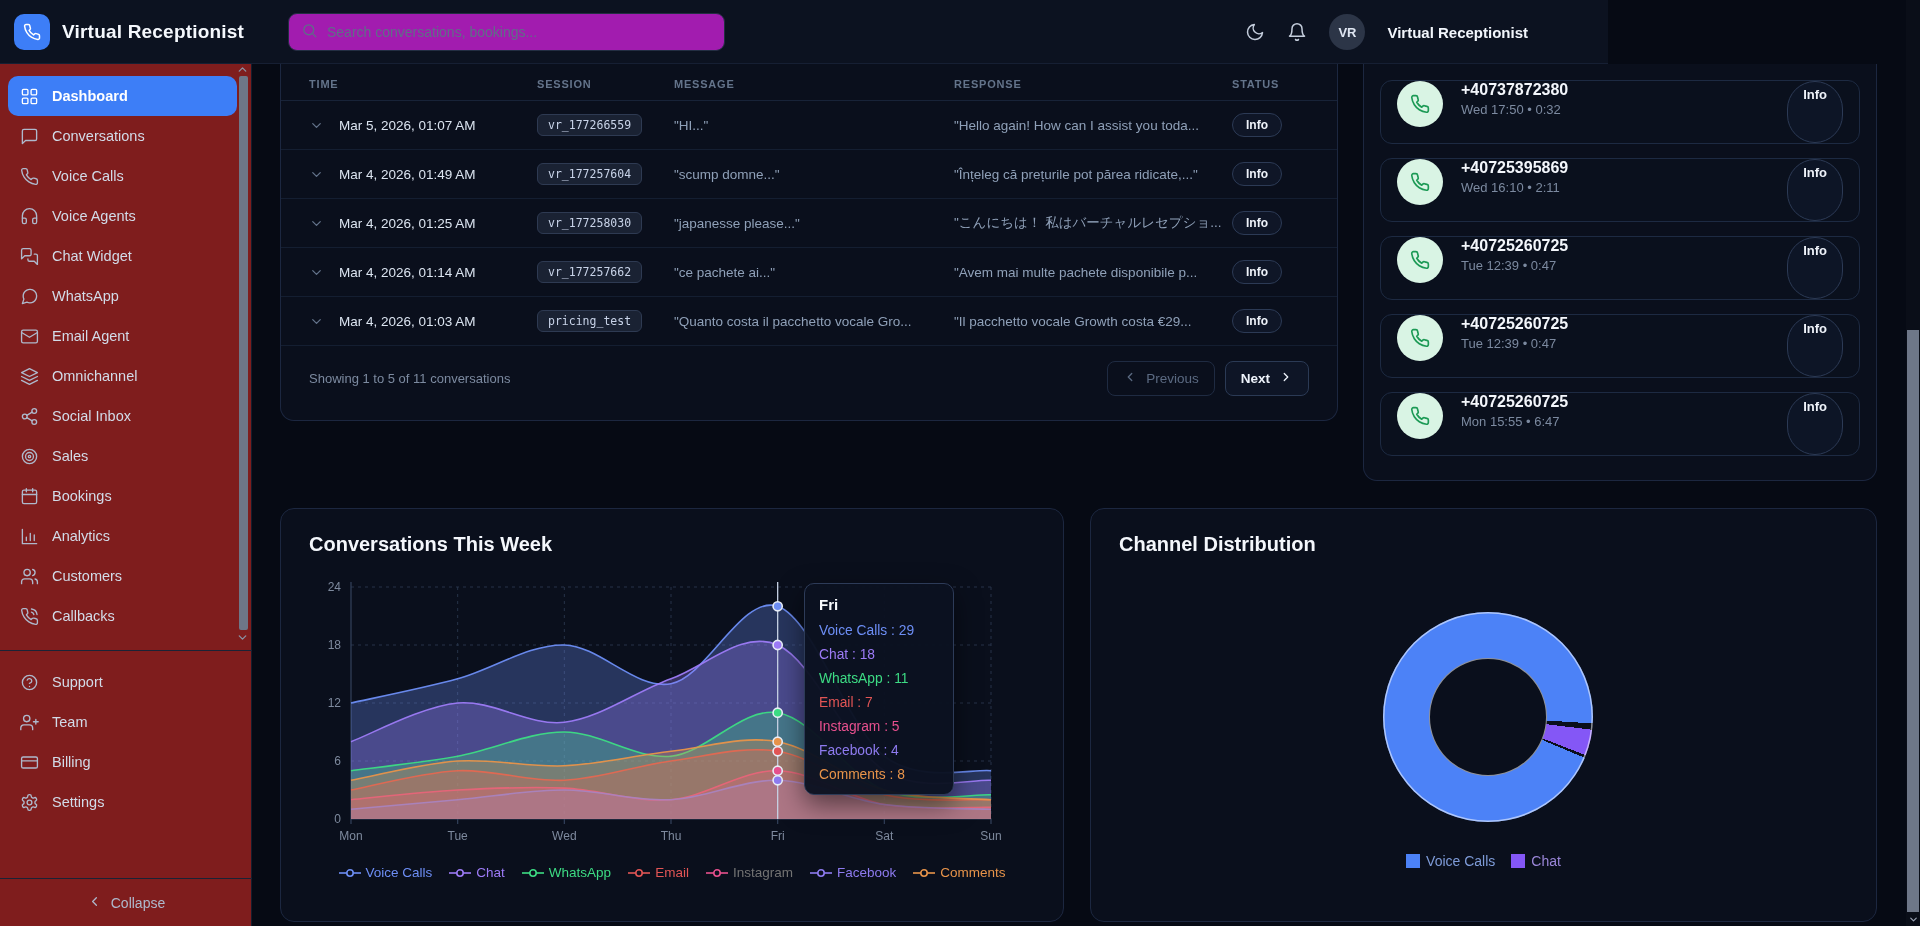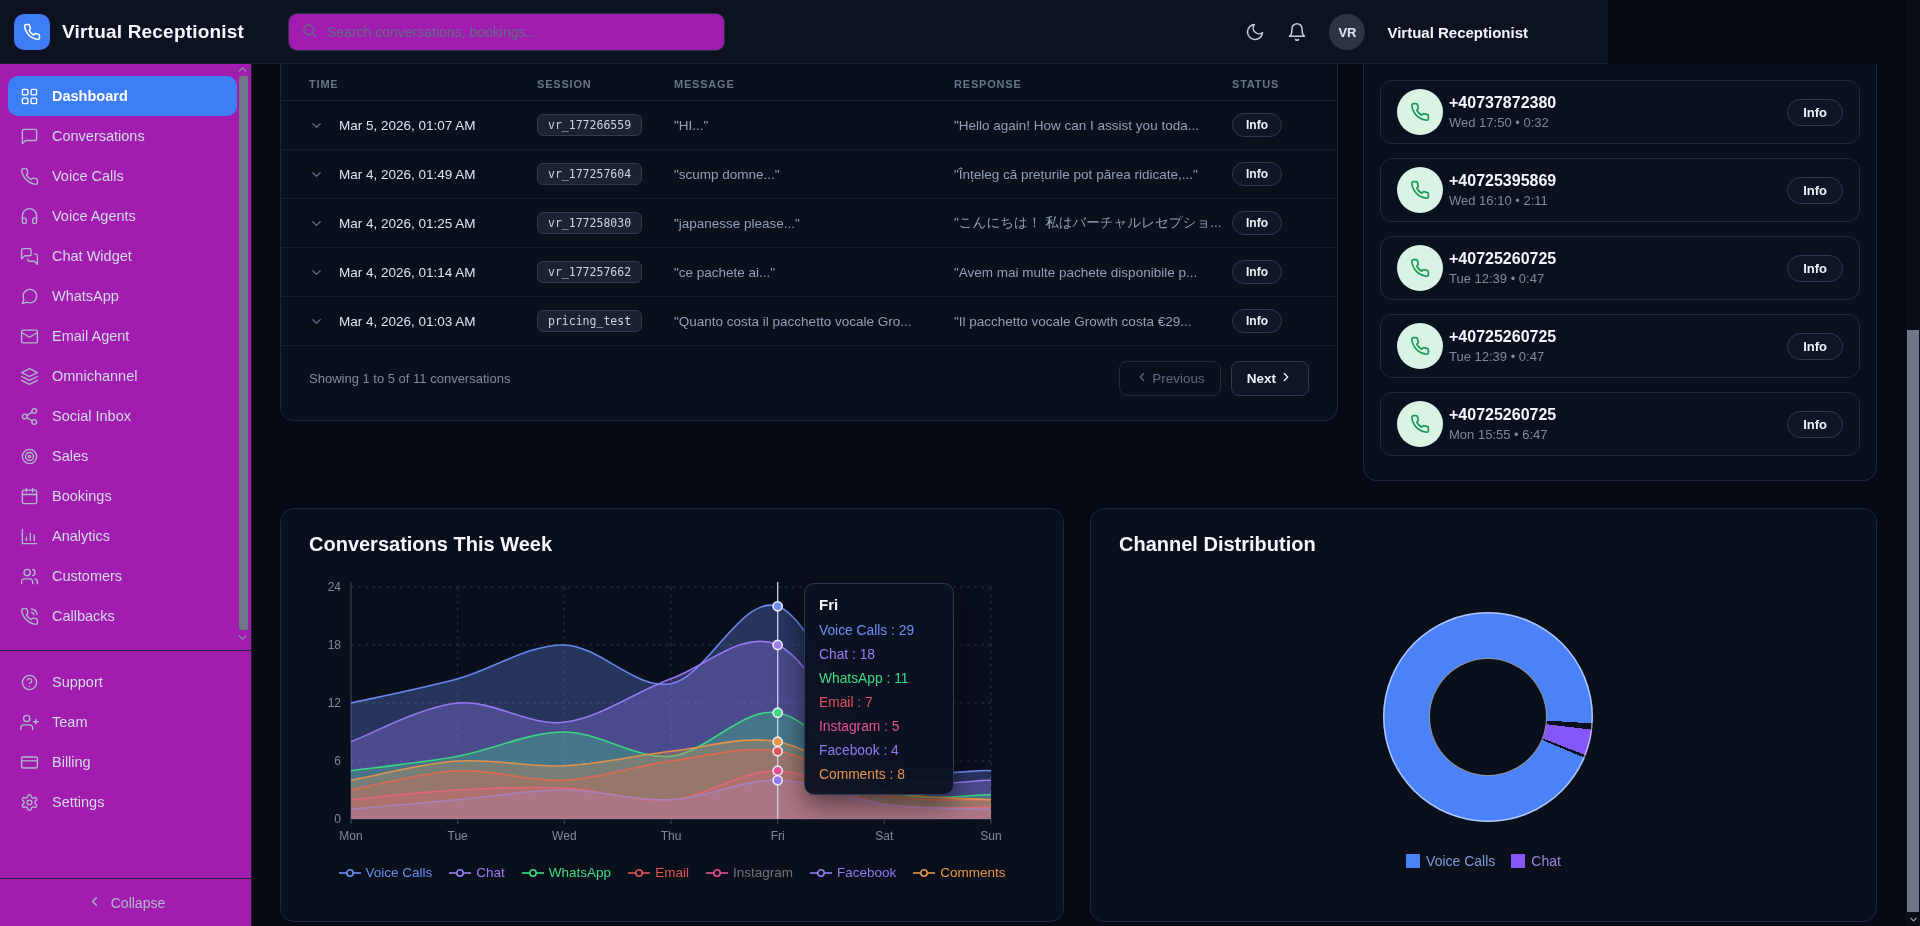--- a/index.html
+++ b/index.html
@@ -21,21 +21,21 @@
     color:#c7d2e4; font-size:14px; font-family:"Liberation Sans",sans-serif; }
   .search-wrap input::placeholder { color:#5f6e88; }
   .top-actions { position:absolute; right:80px; top:0; height:64px; display:flex; align-items:center; gap:22px; }
   .icon-btn { color:#c4cddc; display:flex; align-items:center; cursor:pointer; }
   .avatar { width:36px; height:36px; border-radius:50%; background:#2c3547; color:#dfe6f2;
     font-size:13px; font-weight:bold; display:flex; align-items:center; justify-content:center; }
   .top-user-name { font-size:15px; font-weight:bold; color:#f2f6fc; }
 
   
   .sidebar { position:absolute; left:0; top:64px; width:252px; height:862px;
-    background:#a21caf; border-right:1px solid #151d2e; z-index:20; }
+    background:#7f1d1d; border-right:1px solid #151d2e; z-index:20; }
   .nav-list { position:absolute; left:0; top:12px; width:100%; }
   .nav-item { display:flex; align-items:center; gap:13px; height:40px; margin:0 14px 0 8px;
     padding:0 12px; border-radius:10px; color:#aeb9cc; cursor:pointer; }
   .nav-item .nav-label { font-size:14.5px; color:#d2dbe8; }
   .nav-item.active { background:#3d7ef7; }
   .nav-item.active .nav-label { color:#ffffff; font-weight:bold; }
   .nav-item.active .nav-icon { color:#ffffff; }
   .nav-icon { display:flex; align-items:center; }
   .side-scrollbar { position:absolute; right:3px; top:12px; width:9px; height:554px;
     background:#6e7687; border-radius:2px; }
@@ -67,28 +67,28 @@
     border-radius:6px; padding:3px 10px; font-family:"DejaVu Sans Mono",monospace;
     font-size:11.5px; color:#c8d3e8; }
   .t-msg, .t-resp { font-size:13.5px; color:#8fa0b8; white-space:nowrap; overflow:hidden; }
   .btn-info { display:inline-block; background:#0f1627; border:1px solid #2c3a55;
     border-radius:999px; padding:4px 13px; font-size:12px; font-weight:bold;
     color:#eef2f9; cursor:pointer; }
   .t-foot { display:flex; align-items:center; justify-content:space-between;
     padding:15px 28px; }
   .t-showing { font-size:13px; color:#7c8aa0; }
   .pager { display:flex; gap:10px; }
-  .btn-page { display:flex; align-items:center; gap:3px; border-radius:8px;
+  .btn-page { display:flex; align-items:center; gap:9px; border-radius:8px;
     padding:8px 15px; font-size:13.5px; cursor:pointer; }
   .btn-prev { border:1px solid #1f2b42; color:#5b6a82; background:transparent; }
   .btn-next { border:1px solid #2b3a55; color:#eef3fb; background:#0e1526; font-weight:bold; }
 
   
   #calls-card { left:1363px; top:64px; width:514px; height:417px; padding:16px; }
-  .call-item { display:flex; align-items:center; gap:6px; height:64px; margin-bottom:14px;
+  .call-item { display:flex; gap:18px; height:64px; margin-bottom:14px;
     background:#0a101d; border:1px solid #1d2a42; border-radius:12px; padding:0 16px; }
   .call-item:last-child { margin-bottom:0; }
   .call-avatar { width:46px; height:46px; border-radius:50%; background:#d9f4e4;
     display:flex; align-items:center; justify-content:center; color:#1c9a55; flex:0 0 46px; }
   .call-main { flex:1; }
   .call-number { font-size:16px; font-weight:bold; color:#f3f6fb; }
   .call-meta { font-size:13px; color:#7c8aa0; margin-top:3px; }
   .call-info { background:#0d1526; border:1px solid #2c3a55; border-radius:999px;
     padding:5px 15px; font-size:13px; font-weight:bold; color:#eef2f9; cursor:pointer; }
 

